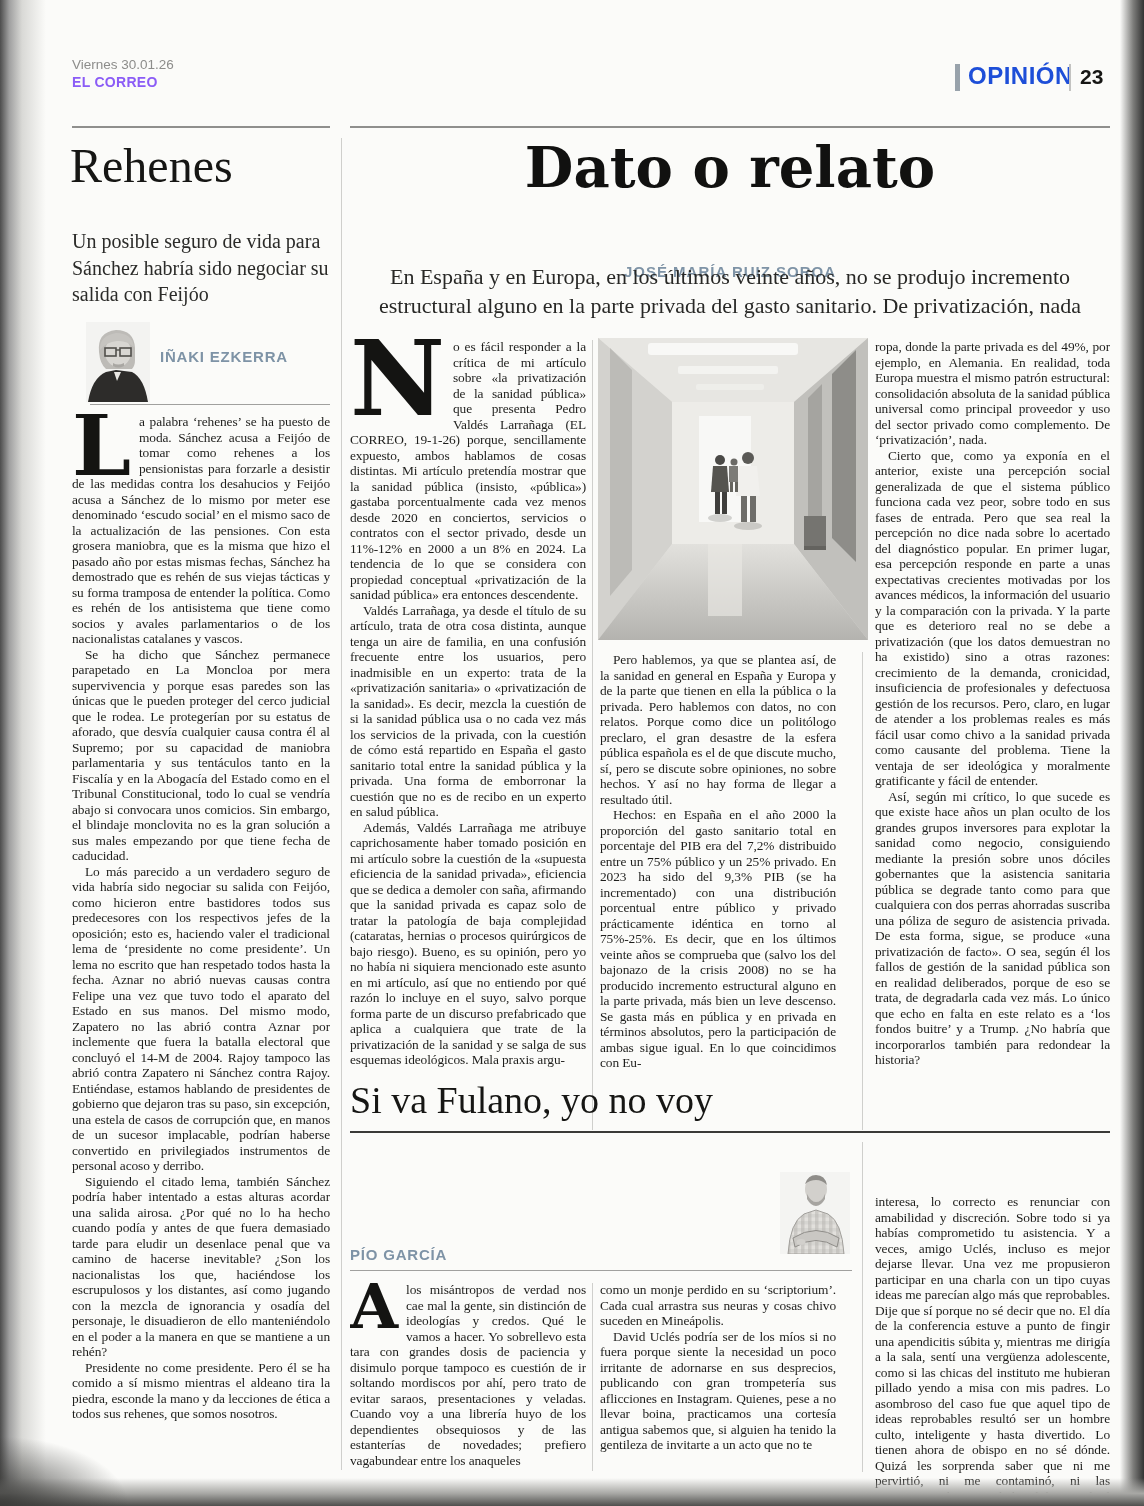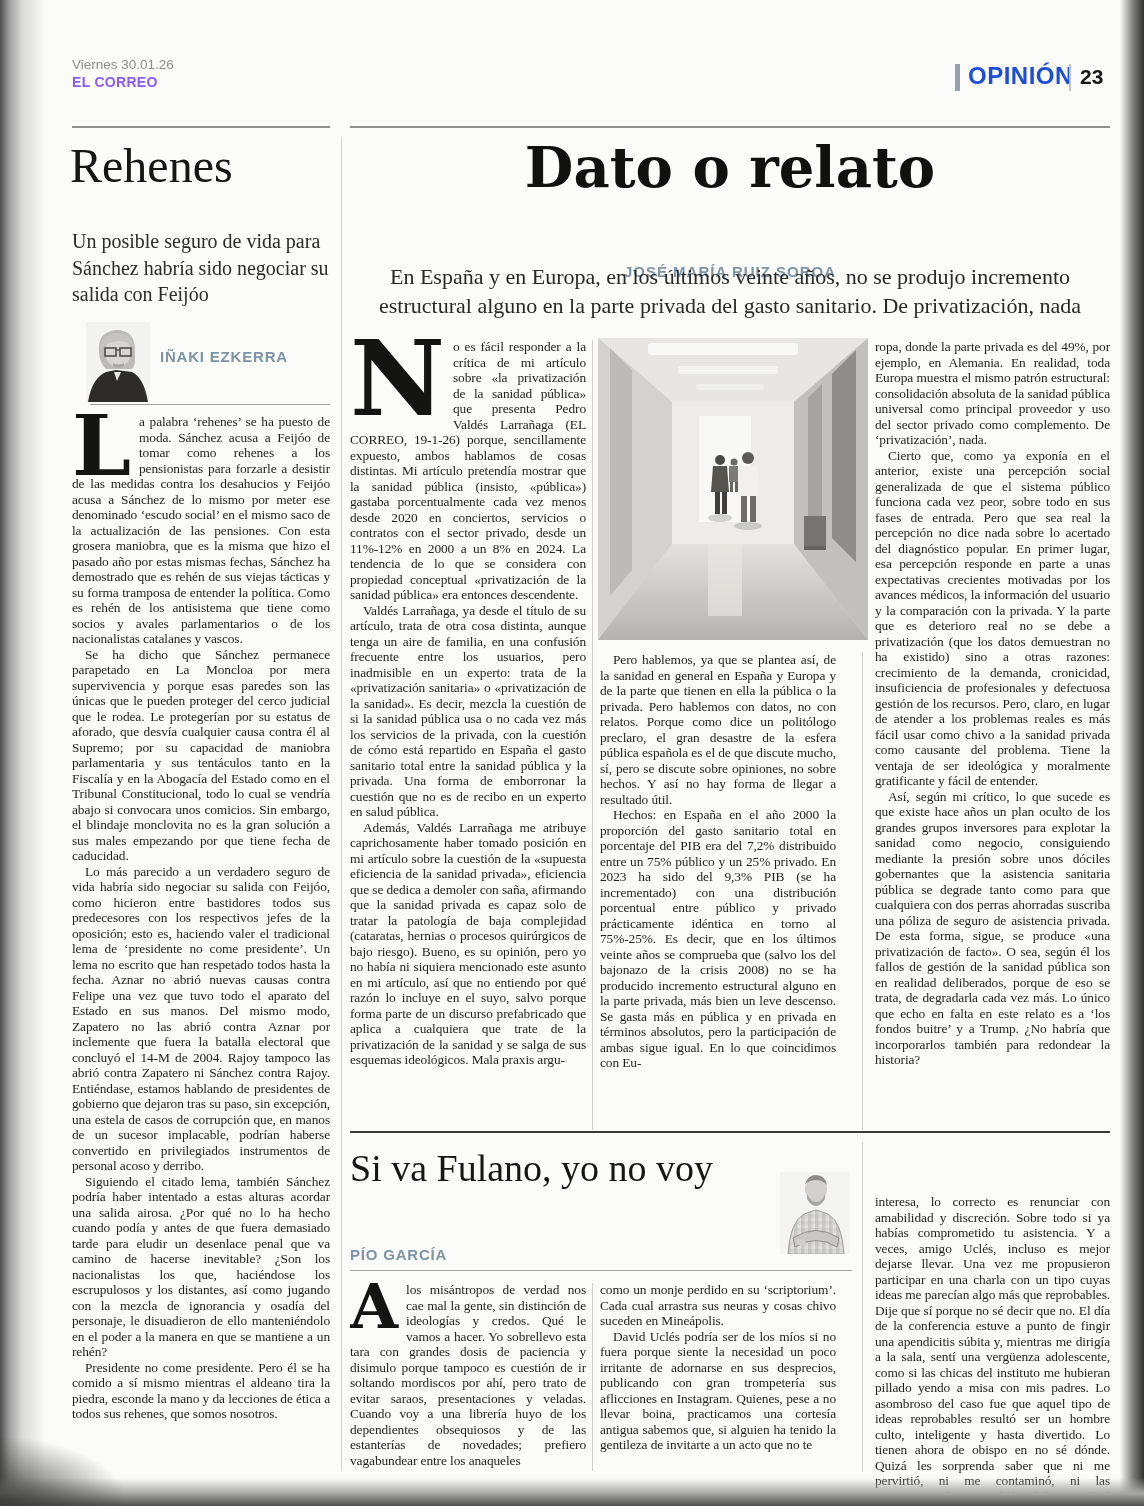--- a/index.html
+++ b/index.html
@@ -53,21 +53,21 @@
     font-family:"DejaVu Serif",serif; font-size:56px; font-weight:bold; color:#111110; }
   .d-byline{ position:absolute; left:350px; top:234px; width:760px; text-align:center;
     font-family:"Liberation Sans",sans-serif; font-size:15px; font-weight:bold; color:#7e93a6; letter-spacing:1px;margin-top:29px; }
   .d-stand { position:absolute; left:358px; top:262px; width:744px; text-align:center;
     font-size:22px; line-height:29px; color:#282826; }
 
   .photo { position:absolute; overflow:hidden; }
   .photo svg { display:block; width:100%; height:100%; }
 
   
-  .f-title { position:absolute; left:350px; top:1146px; font-size:38px; font-weight:400; color:#161614; }
+  .f-title { position:absolute; left:350px; top:1078px; font-size:38px; font-weight:400; color:#161614; }
 </style>
 </head>
 <body>
 
 <div class="page">
 
   <div class="edge-left"></div>
   <div class="edge-right"></div>
   <div class="edge-bottom"></div>
   <div class="edge-corner"></div>

